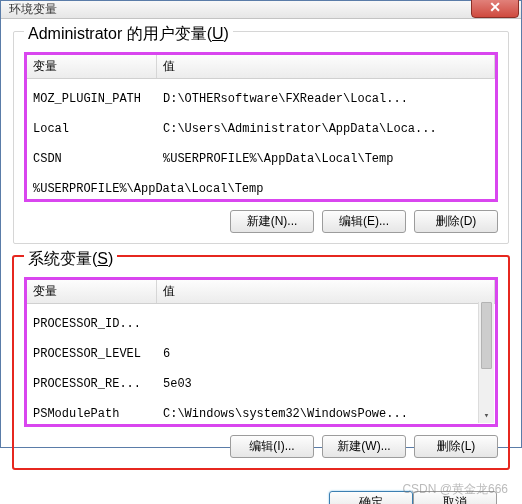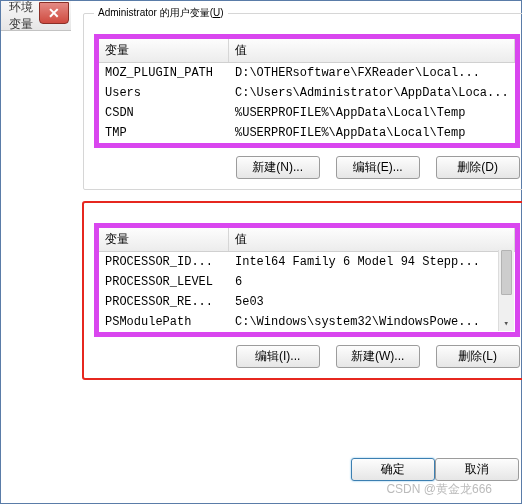--- a/index.html
+++ b/index.html
@@ -6,25 +6,25 @@
 body {
   font-family: "Microsoft YaHei", SimSun, Arial, sans-serif;
   font-size: 12px;
   background: #fff;
   width: 522px;
   height: 504px;
   overflow: hidden;
 }
 .window {
   width: 522px;
-  height: 504px;
+  height: 448px;
   border: 1px solid #5a7ca8;
   background: #fff;
   display: flex;
-  flex-direction: row;
+  flex-direction: column;
 }
 .titlebar {
   height: 30px;
   background: linear-gradient(#f8f8f8, #e6e6e6);
   border-bottom: 1px solid #c3c3c3;
   display: flex;
   align-items: center;
   justify-content: space-between;
   padding-left: 8px;
 }
@@ -58,24 +58,24 @@
 .groupbox.highlight {
   outline: 2px solid #e6271f;
   outline-offset: -1px;
 }
 .group-legend {
   position: absolute;
   top: -8px;
   left: 10px;
   background: #fff;
   padding: 0 4px;
-  font-size: 10px;
+  font-size: 16px;
 }
 .listview {
-  border: 5px solid #d946ef;
+  border: 3px solid #d946ef;
   background: #fff;
   font-family: Consolas, "Courier New", monospace;
   font-size: 12px;
   margin-top: 10px;
   margin-bottom: 8px;
   position: relative;
 }
 .list-header {
   display: flex;
   background: linear-gradient(#fdfdfd, #ececec);
@@ -92,20 +92,21 @@
 .list-row {
   display: flex;
   padding: 2px 0;
   white-space: nowrap;
   overflow: hidden;
 }
 .list-row .col {
   padding: 1px 6px;
   overflow: hidden;
   text-overflow: clip;
+  margin-top: 10px;
 }
 .scrollbar {
   position: absolute;
   right: 1px; top: 22px; bottom: 1px;
   width: 16px;
   background: #f0f0f0;
   border-left: 1px solid #dcdcdc;
 }
 .scroll-thumb {
   position: absolute;
@@ -118,21 +119,21 @@
 .scroll-down {
   position: absolute;
   left: 0; right: 0; bottom: 0;
   height: 16px;
   display: flex; align-items: center; justify-content: center;
   font-size: 9px; color: #555;
 }
 .btn-row {
   display: flex;
   justify-content: flex-end;
-  gap: 16px;
+  gap: 8px;
   margin-top: 4px;
 }
 .btn {
   min-width: 84px;
   height: 23px;
   padding: 0 10px;
   border: 1px solid #9c9c9c;
   border-radius: 3px;
   background: linear-gradient(#fdfdfd, #e6e6e6);
   font-size: 12px;
@@ -147,21 +148,21 @@
   gap: 0;
   padding: 10px 12px 12px 0;
   margin-top: auto;
 }
 .btn.primary {
   border: 1px solid #3c7fb1;
   box-shadow: 0 0 2px #6cb7e8;
 }
 .watermark {
   position: absolute;
-  right: 30px; bottom: 6px;
+  right: 14px; bottom: 6px;
   font-size: 12px;
   color: rgba(120,120,120,0.5);
   pointer-events: none;
 }
 .underline { text-decoration: underline; }
 </style>
 </head>
 <body>
 
 <div class="window">
@@ -182,50 +183,51 @@
         <div class="list-header">
           <div class="col col-var">变量</div>
           <div class="col col-val">值</div>
         </div>
         <div class="list-body">
           <div class="list-row">
             <div class="col col-var">MOZ_PLUGIN_PATH</div>
             <div class="col col-val">D:\OTHERsoftware\FXReader\Local...</div>
           </div>
           <div class="list-row">
-            <div class="col col-var">Users</div>
+            <div class="col col-var">Local</div>
             <div class="col col-val">C:\Users\Administrator\AppData\Loca...</div>
           </div>
           <div class="list-row">
             <div class="col col-var">CSDN</div>
             <div class="col col-val">%USERPROFILE%\AppData\Local\Temp</div>
           </div>
           <div class="list-row">
-            <div class="col col-var">TMP</div>
             <div class="col col-val">%USERPROFILE%\AppData\Local\Temp</div>
           </div>
         </div>
       </div>
       <div class="btn-row">
         <button class="btn">新建(N)...</button>
         <button class="btn">编辑(E)...</button>
         <button class="btn">删除(D)</button>
       </div>
     </div>
 
     <div class="groupbox highlight">
+      <div class="group-legend">
+        <span>系统变量(</span><span class="underline">S</span><span>)</span>
+      </div>
       <div class="listview" style="padding-right:17px;">
         <div class="list-header" style="margin-right:-17px;">
           <div class="col col-var">变量</div>
           <div class="col col-val">值</div>
         </div>
         <div class="list-body">
           <div class="list-row">
             <div class="col col-var">PROCESSOR_ID...</div>
-            <div class="col col-val">Intel64 Family 6 Model 94 Stepp...</div>
           </div>
           <div class="list-row">
             <div class="col col-var">PROCESSOR_LEVEL</div>
             <div class="col col-val">6</div>
           </div>
           <div class="list-row">
             <div class="col col-var">PROCESSOR_RE...</div>
             <div class="col col-val">5e03</div>
           </div>
           <div class="list-row">

